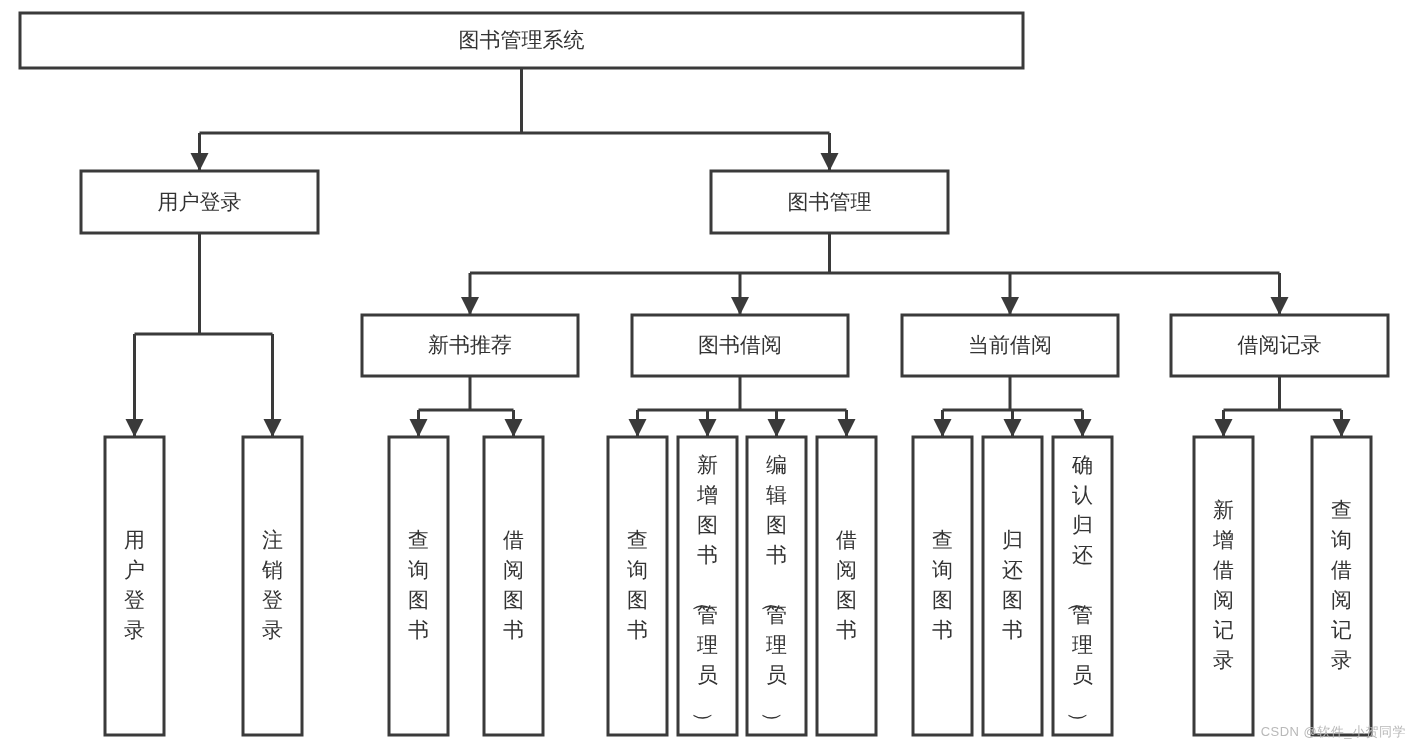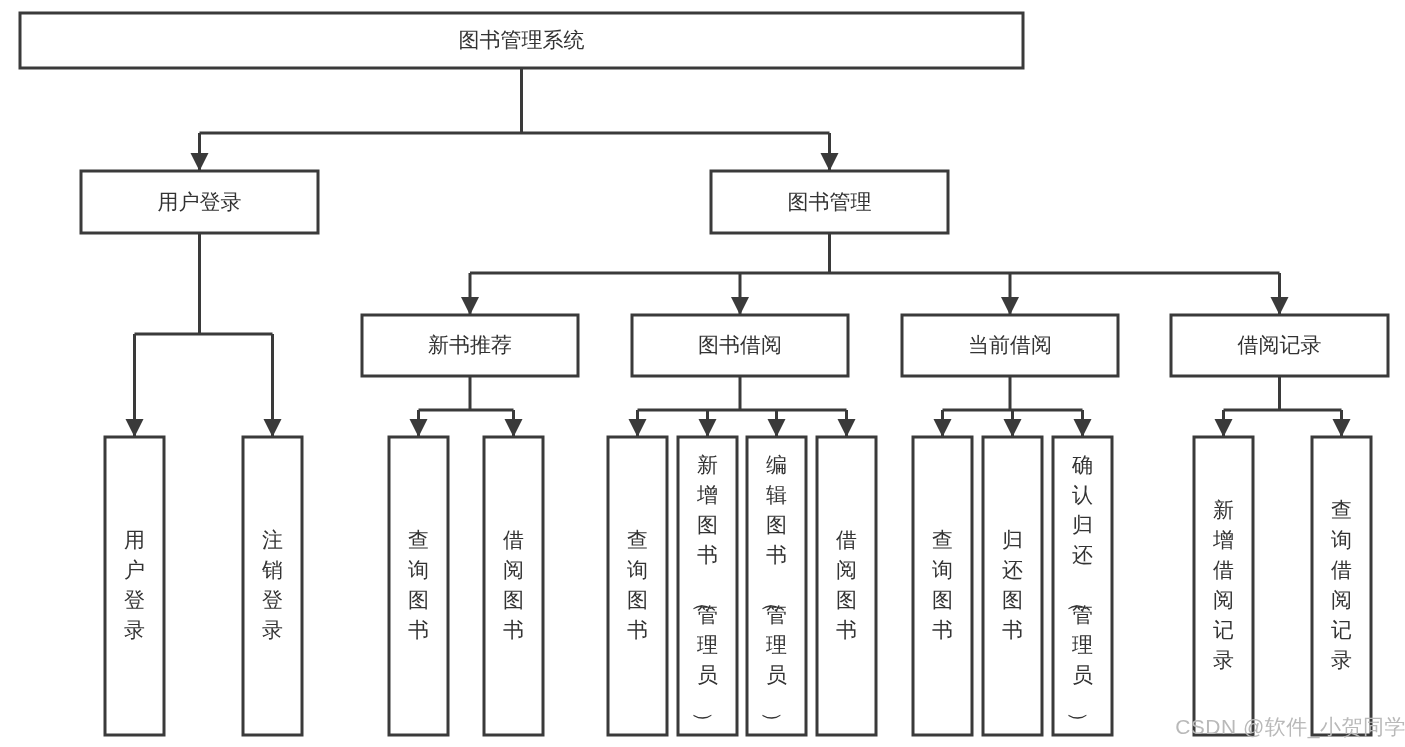--- a/index.html
+++ b/index.html
@@ -16,21 +16,21 @@
   .node-label{
     fill:#333333;
     font-family:"Liberation Sans","DejaVu Sans",sans-serif;
     font-size:21px;
     text-anchor:middle;
     dominant-baseline:middle;
   }
   .node-label.vertical{font-size:21px;}
   .watermark{
     position:absolute;right:8px;bottom:6px;
-    font-size:21px;color:#b9b9b9;
+    font-size:13px;color:#b9b9b9;
     font-family:"Liberation Sans","DejaVu Sans",sans-serif;
     white-space:nowrap;letter-spacing:0.5px;
     pointer-events:none;
   }
 </style>
 </head>
 <body>
 
 <div id="stage">
   <svg id="diagram" viewBox="0 0 1405 747">

